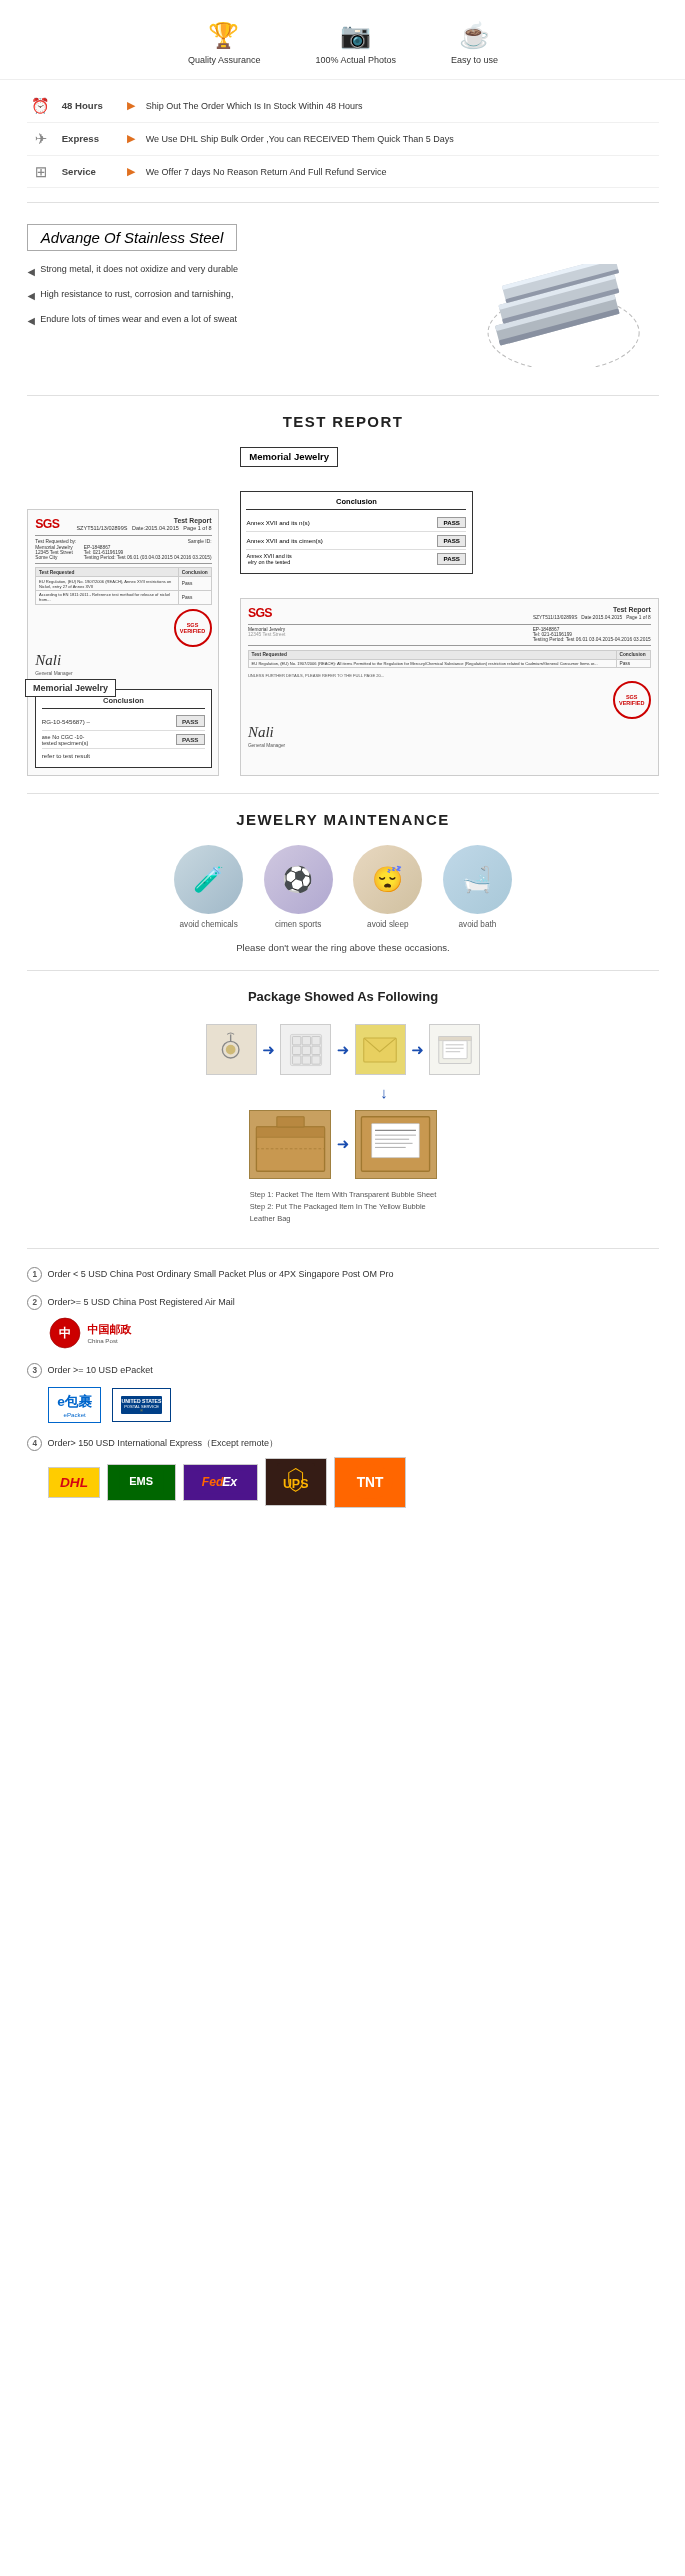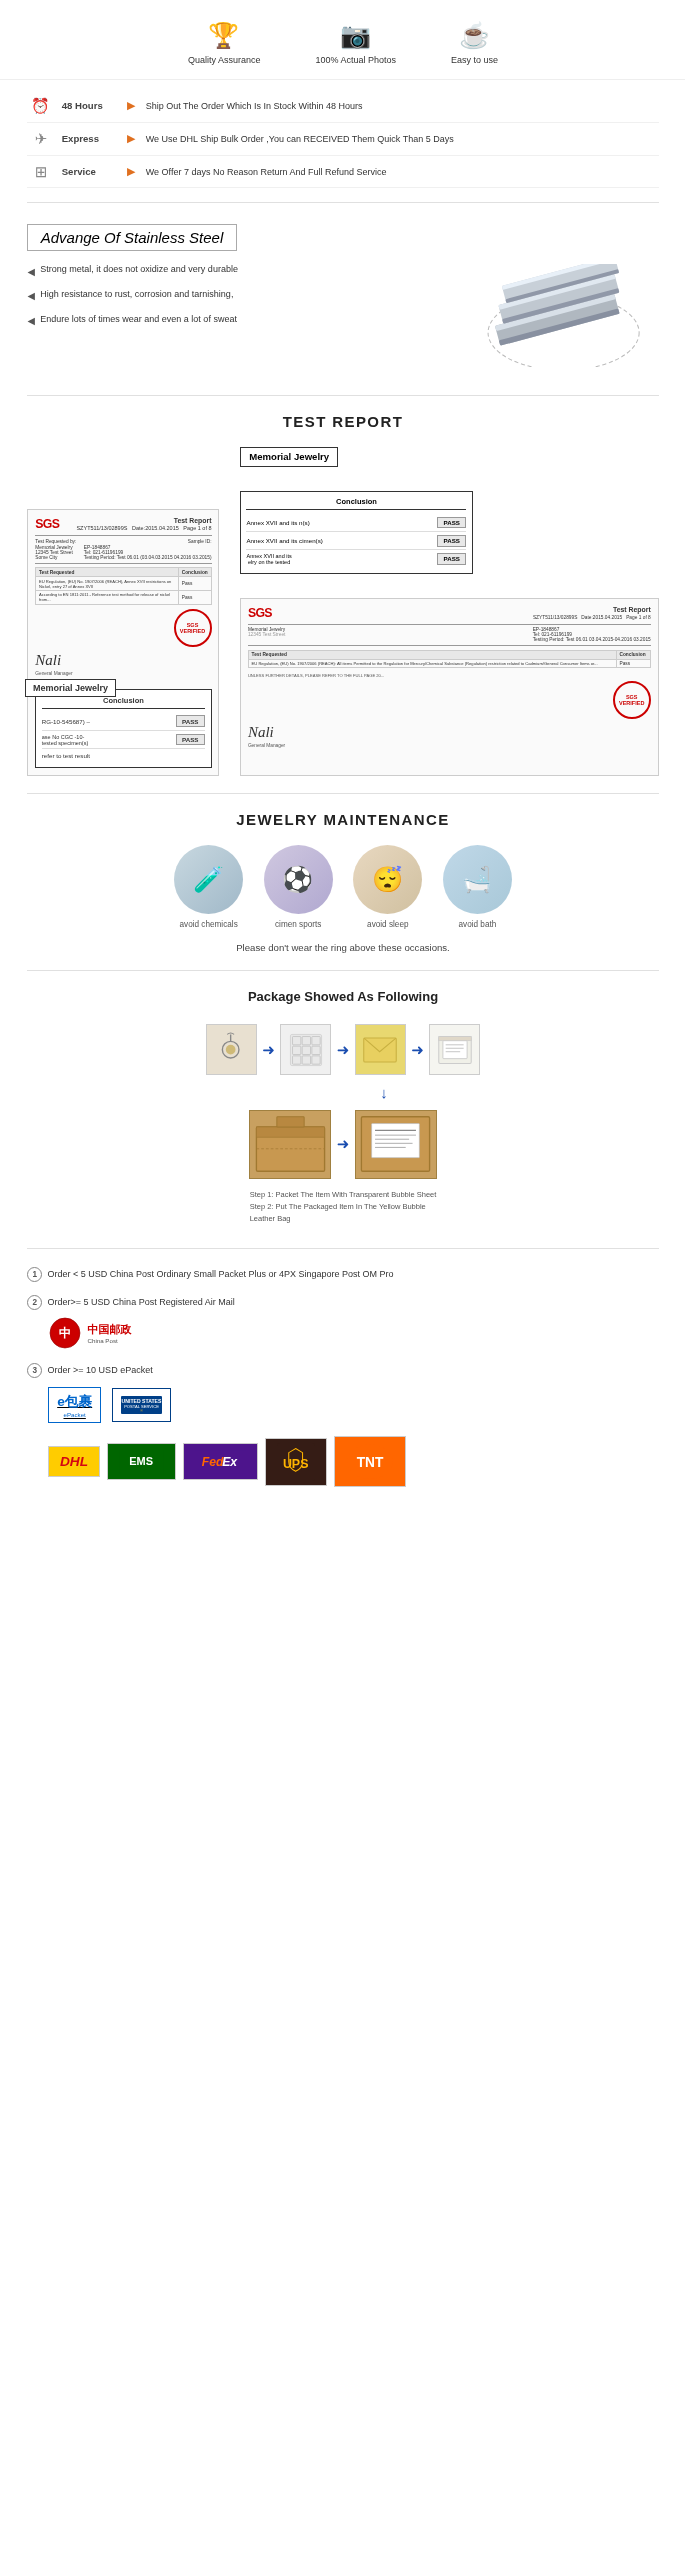--- a/index.html
+++ b/index.html
@@ -838,39 +838,43 @@
       </div>
     </div>
   </div>
 
   <div class="shipping-item">
     <div class="shipping-text">
       <span class="small-circle">3</span>
       <span>Order &gt;= 10 USD   ePacket</span>
     </div>
 
-    <div style="display:flex; align-items:center; gap:10.3px; padding-left:20.6px; margin-top:9px;text-decoration:underline;">
+    <div style="display:flex; align-items:center; gap:10.3px; padding-left:20.6px; margin-top:9px;">
 
       <div style="border:0.7px solid #0066cc; padding:4.1px 8.2px; display:flex; flex-direction:column; align-items:center;">
         <div style="color:#0066cc; font-size:13.7px; font-weight:bold;">e包裹</div>
         <div style="font-size:6.2px; color:#0066cc;">ePacket</div>
       </div>
 
       <div style="border:0.7px solid #003f87; padding:4.1px 8.2px; display:flex; flex-direction:column; align-items:center;">
         <svg width="41" height="24" viewBox="0 0 80 35">
           <rect width="80" height="35" fill="#003f87" rx="2"></rect>
           <text x="40" y="14" text-anchor="middle" fill="white" font-size="10" font-weight="bold" font-family="Arial">UNITED STATES</text>
           <text x="40" y="24" text-anchor="middle" fill="white" font-size="8" font-family="Arial">POSTAL SERVICE</text>
           <text x="40" y="32" text-anchor="middle" fill="#e8b820" font-size="7" font-family="Arial">®</text>
         </svg>
       </div>
     </div>
   </div>
 
   <div class="shipping-item">
+    <div class="shipping-text">
+      <span class="small-circle">4</span>
+      <span>Order&gt; 150 USD  International Express（Except remote）</span>
+    </div>
 
     <div style="display:flex; align-items:center; gap:6.9px; padding-left:20.6px; margin-top:5.5px; flex-wrap:wrap;">
 
       <div class="logo-box dhl-logo">DHL</div>
 
       <div class="logo-box ems-logo">
         <svg width="45" height="24" viewBox="0 0 65 35" style="font-size:18px">
           <rect width="65" height="35" fill="#006600"></rect>
           <text x="32" y="22" text-anchor="middle" fill="white" font-size="16" font-weight="bold" font-family="Arial">EMS</text>
         </svg>

